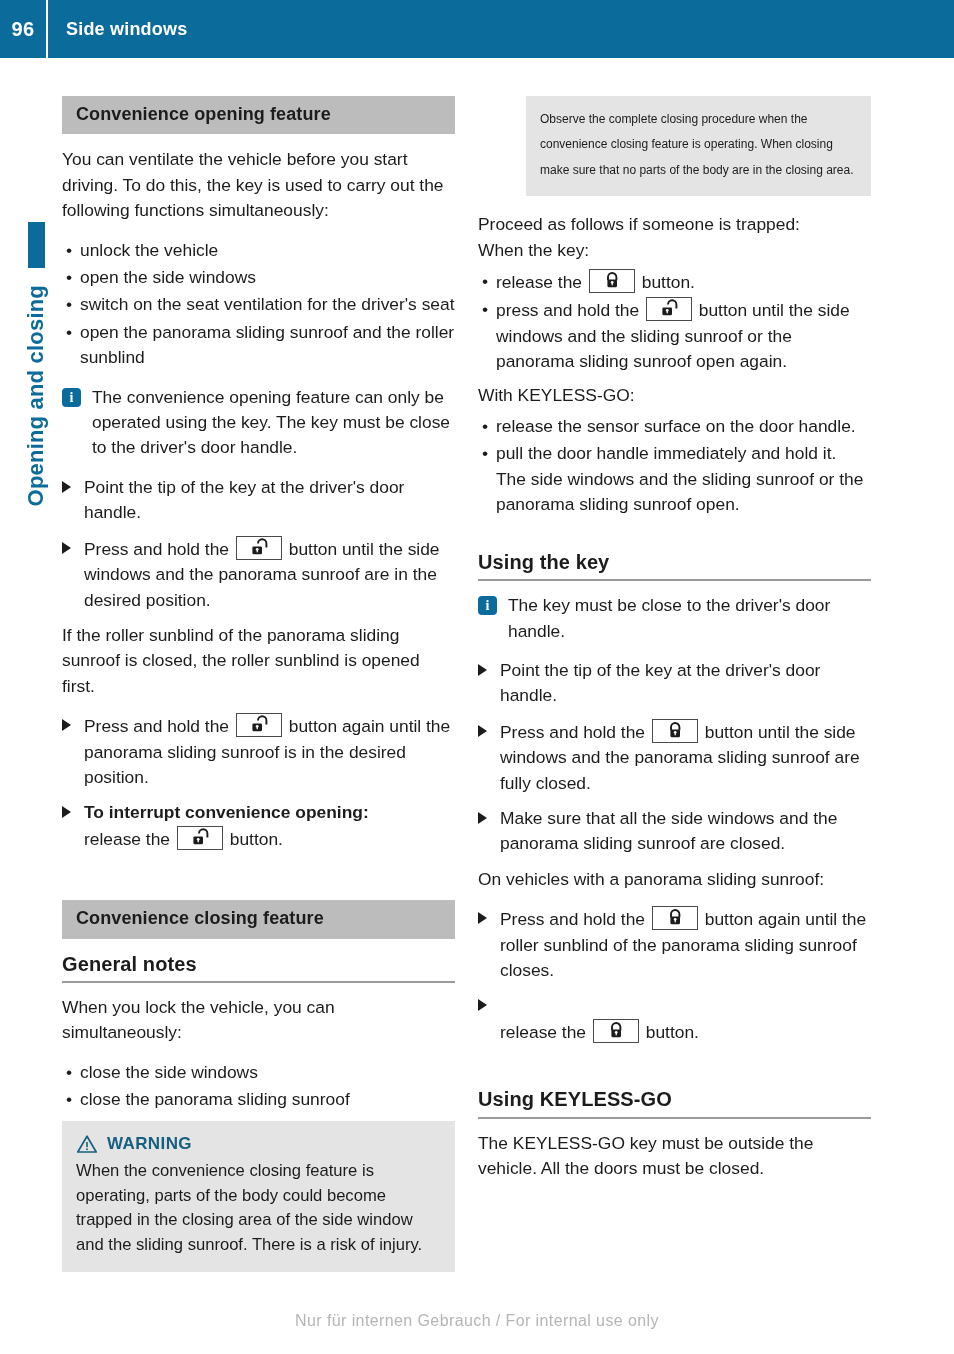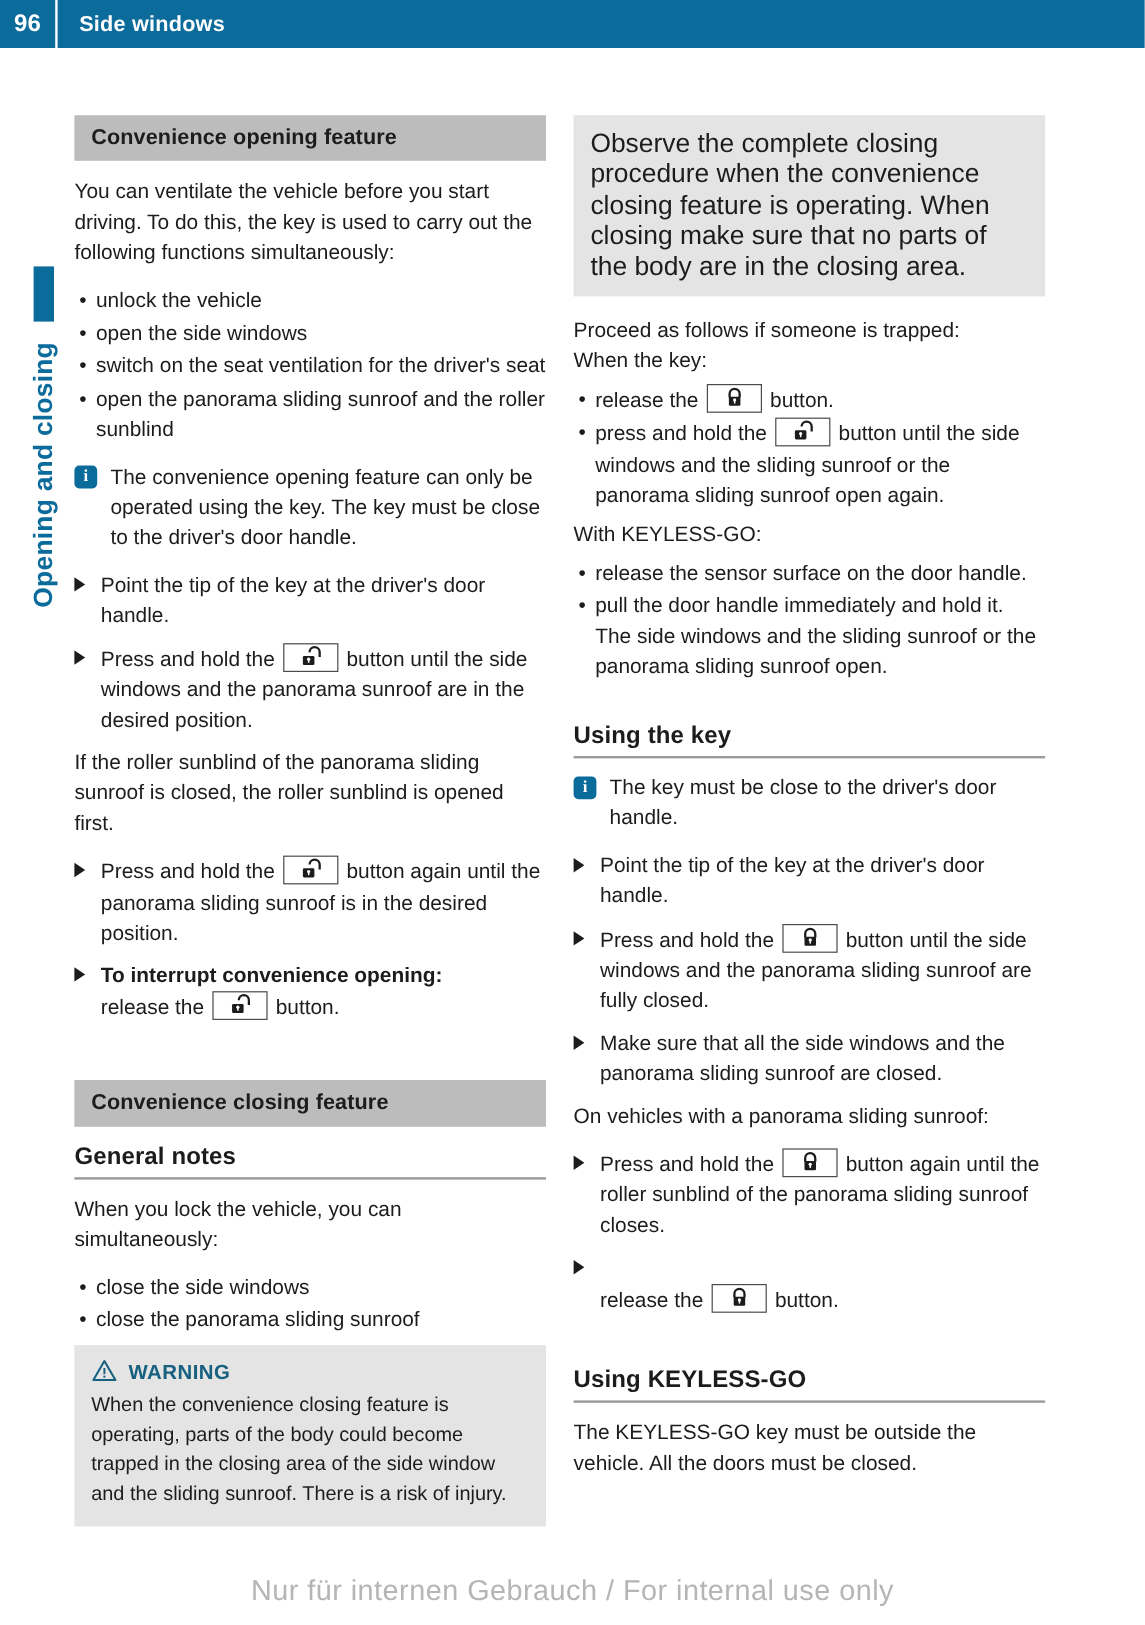--- a/index.html
+++ b/index.html
@@ -14,21 +14,21 @@
     font-family: "Liberation Sans", sans-serif;
     color: #1c1c1c;
     overflow: hidden;
   }
 
   
   .header {
     position: absolute;
     left: 0; top: 0;
     width: 954px;
-    height: 40px;
+    height: 58px;
     background: #0b6b9b;
     display: flex;
     align-items: center;
   }
   .header-pageno {
     width: 46px;
     text-align: center;
     color: #ffffff;
     font-size: 20px;
     font-weight: bold;
@@ -174,32 +174,33 @@
     line-height: 19px;
     text-align: center;
     font-family: "Liberation Serif", serif;
   }
 
   
   .grey-box {
     background: #e4e4e4;
     padding: 11px 14px 13px 14px;
     margin-bottom: 16px;
-    font-size: 22px;
+    font-size: 12px;
     line-height: 25.4px;
+    margin-left: 48px;
   }
   .warn-box {
     background: #e4e4e4;
     padding: 11px 14px 14px 14px;
     font-size: 16.6px;
     line-height: 24.6px;
   }
   .warn-head {
     display: flex;
-    align-items: flex-start;
+    align-items: center;
     gap: 9px;
     margin-bottom: 3px;
   }
   .warn-head .warn-label {
     color: #17607f;
     font-size: 17px;
     font-weight: bold;
     letter-spacing: .4px;
   }
 
@@ -216,21 +217,21 @@
   }
   .btn-icon svg { display:block; margin: 0 auto; }
 
   .footer {
     position: absolute;
     left: 0;
     top: 1312px;
     width: 954px;
     text-align: center;
     color: #b5b5b5;
-    font-size: 24px;
+    font-size: 16px;
     letter-spacing: .4px;
   }
 </style>
 </head>
 <body>
 
 <div class="header">
   <div class="header-pageno">96</div>
   <div class="header-divider"></div>
   <div class="header-title">Side windows</div>

